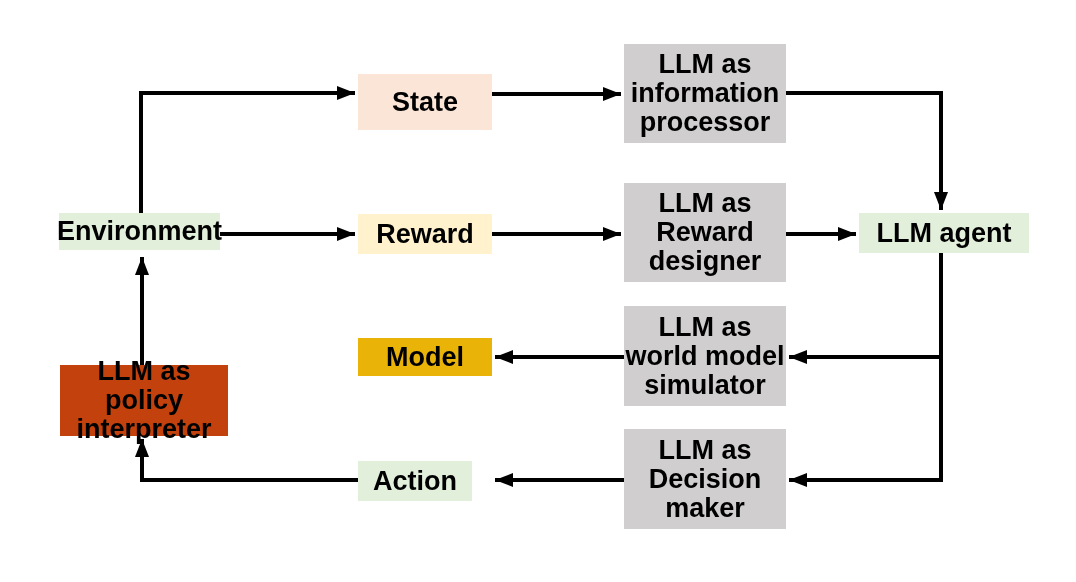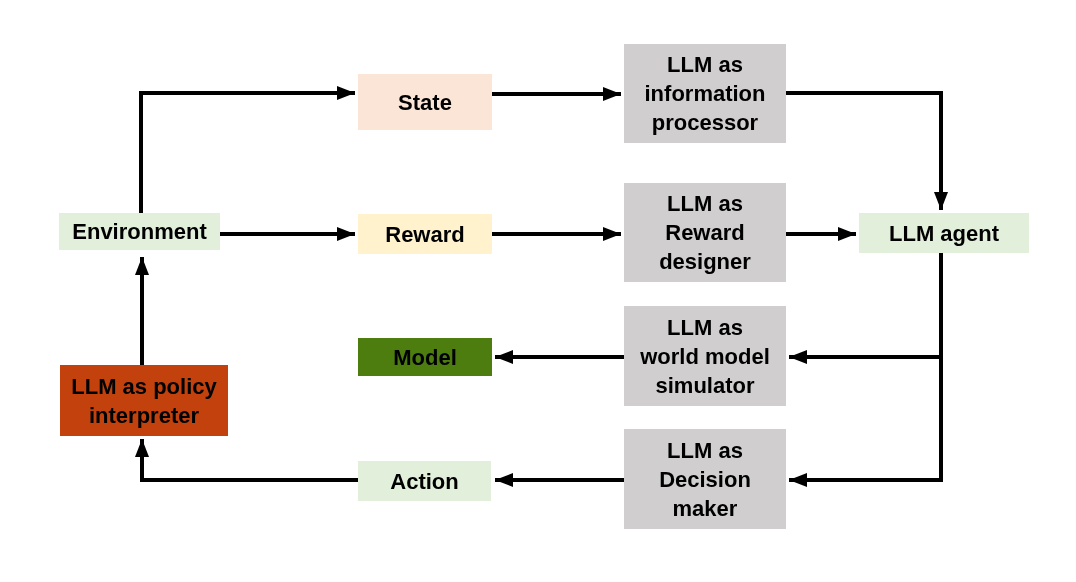--- a/index.html
+++ b/index.html
@@ -18,30 +18,30 @@
     width: 1076px; height: 582px;
   }
   .node {
     position: absolute;
     display: flex;
     align-items: center;
     justify-content: center;
     text-align: center;
     font-weight: bold;
     color: #000000;
-    font-size: 22px;
+    font-size: 27px;
     line-height: 29px;
     white-space: pre-line;
   }
   
   .n-environment        { left: 59px;  top: 213px; width: 161px; height: 37px; }
   .n-state              { left: 358px; top: 74px;  width: 134px; height: 56px; }
   .n-reward             { left: 358px; top: 214px; width: 134px; height: 40px; }
   .n-model              { left: 358px; top: 338px; width: 134px; height: 38px; }
-  .n-action             { left: 358px; top: 461px; width: 133px; height: 40px; }
+  .n-action             { left: 358px; top: 461px; width: 114px; height: 40px; }
   .n-info-processor     { left: 624px; top: 44px;  width: 162px; height: 99px; }
   .n-reward-designer    { left: 624px; top: 183px; width: 162px; height: 99px; }
   .n-world-model-sim    { left: 624px; top: 306px; width: 162px; height: 100px; }
   .n-decision-maker     { left: 624px; top: 429px; width: 162px; height: 100px; }
   .n-llm-agent          { left: 859px; top: 213px; width: 170px; height: 40px; }
   .n-policy-interpreter { left: 60px;  top: 365px; width: 168px; height: 71px; }
 </style>
 </head>
 <body>
 
@@ -68,21 +68,21 @@
       <path d="M142,365 V257" marker-end="url(#ah)"></path>
     </g>
   </svg>
 
   <div class="node n-environment" style="background-color: rgb(226, 239, 218);">Environment</div>
 
   <div class="node n-state" style="background-color: rgb(251, 229, 214);">State</div>
 
   <div class="node n-reward" style="background-color: rgb(255, 242, 204);">Reward</div>
 
-  <div class="node n-model" style="background-color: #4d7c0f;">Model</div>
+  <div class="node n-model" style="background-color: #eab308;">Model</div>
 
   <div class="node n-action" style="background-color: rgb(226, 239, 218);">Action</div>
 
   <div class="node n-info-processor" style="background-color: rgb(208, 206, 206);">LLM as
 information
 processor</div>
 
   <div class="node n-reward-designer" style="background-color: rgb(208, 206, 206);">LLM as
 Reward
 designer</div>

